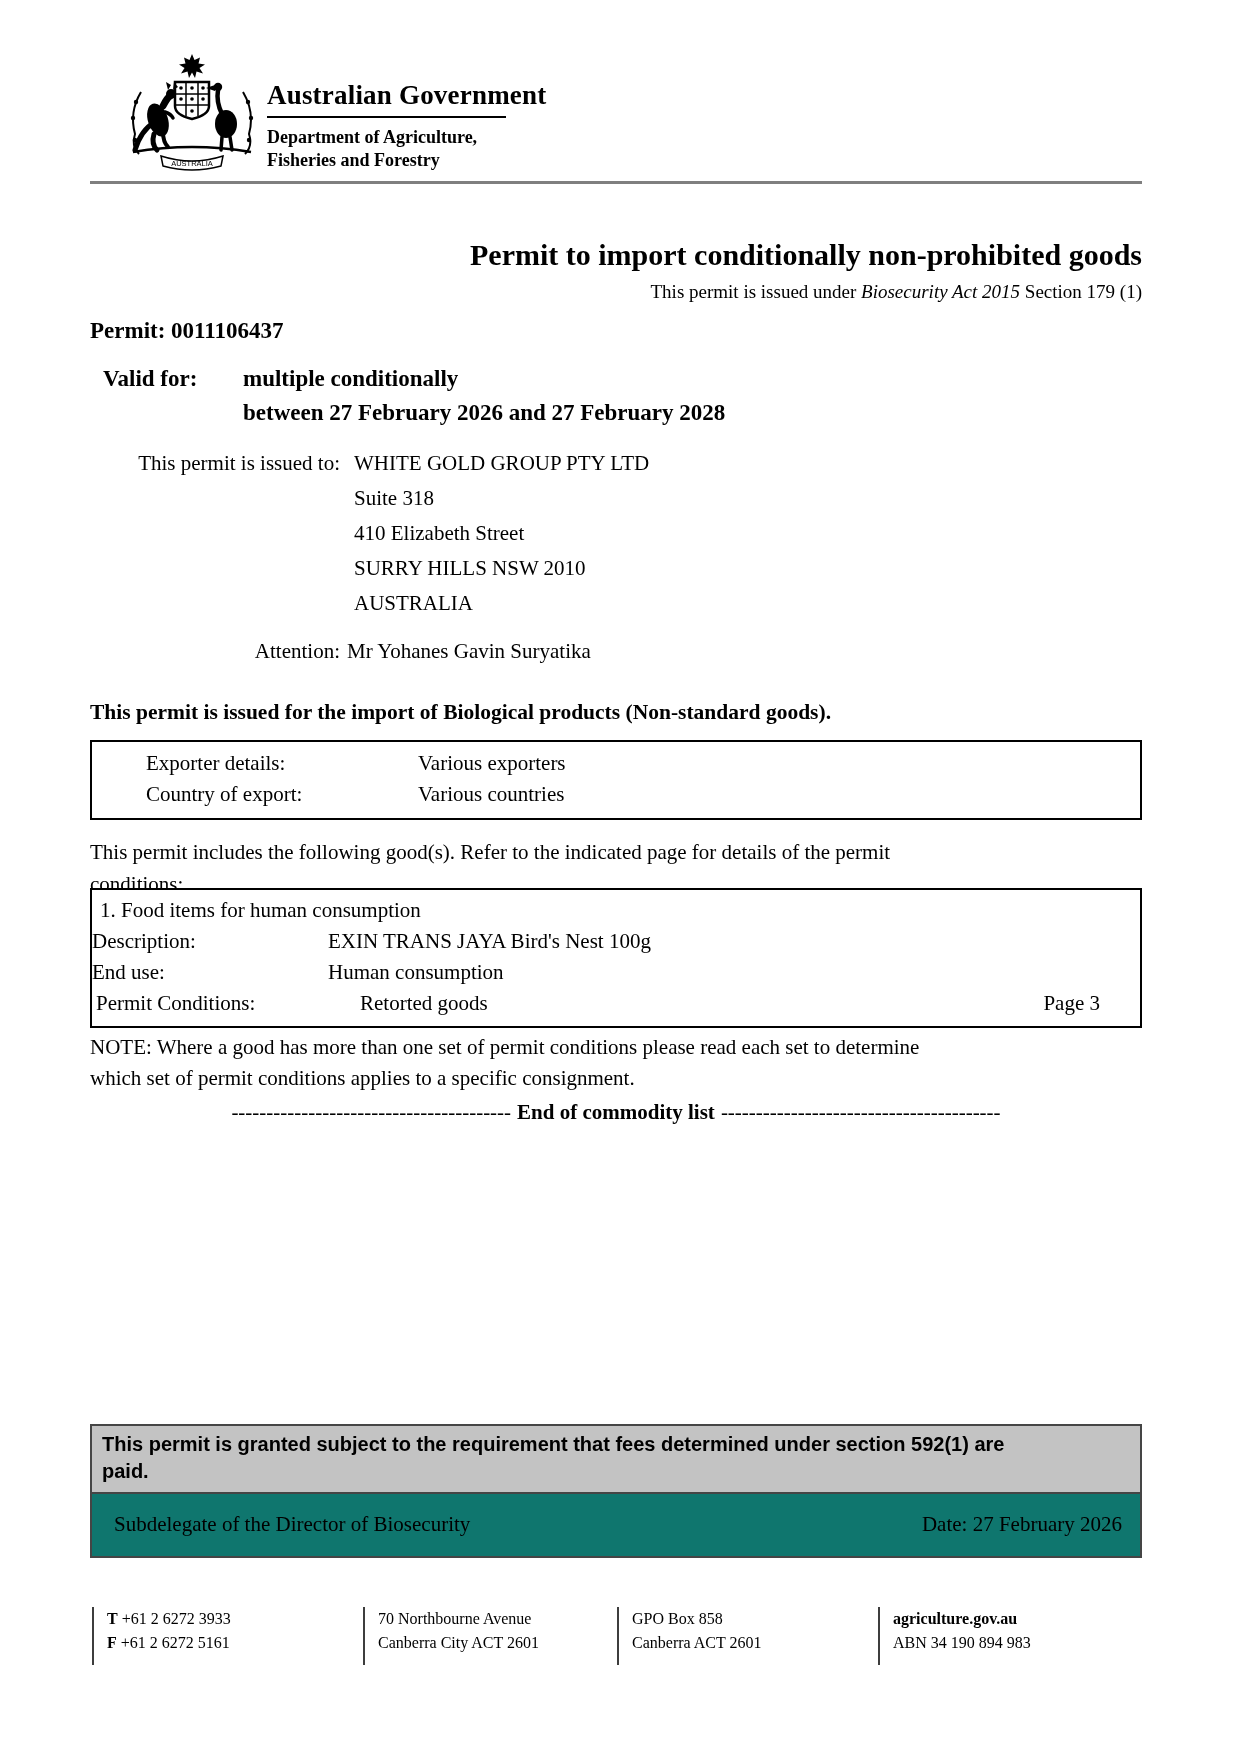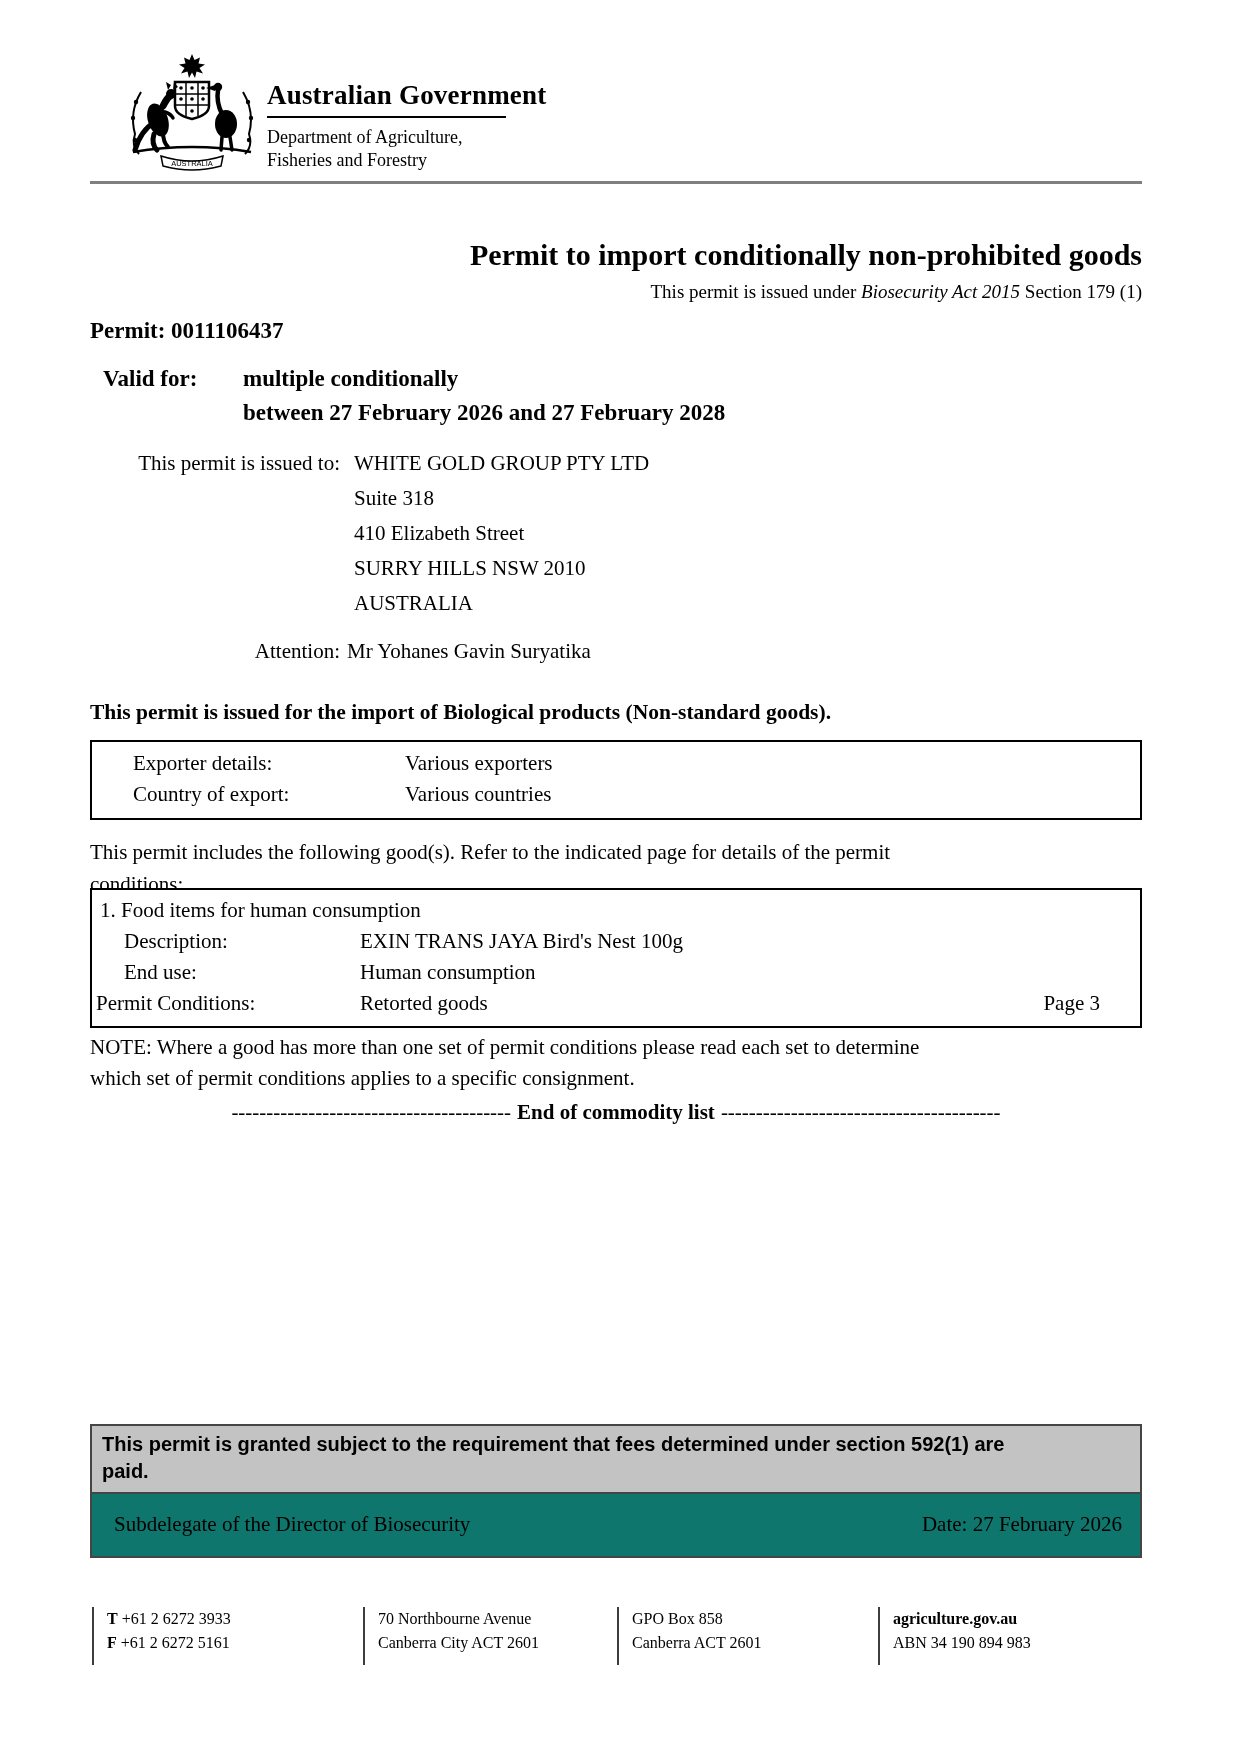--- a/index.html
+++ b/index.html
@@ -8,21 +8,21 @@
   .page {
     position:relative; width:1241px; height:1754px; background:#ffffff;
     margin:0 auto; overflow:hidden;
   }
 
   
   .arms { position:absolute; left:126px; top:54px; width:132px; height:118px; }
   .gov-block { position:absolute; left:267px; top:80px; }
   .gov-name { font-size:27px; font-weight:bold; letter-spacing:0.2px; }
   .gov-rule { width:239px; height:2px; background:#000; margin-top:5px; }
-  .dept { font-size:18px; font-weight:normal; line-height:23px; margin-top:8px; }
+  .dept { font-size:18px; font-weight:bold; line-height:23px; margin-top:8px; }
 
   .top-rule { position:absolute; left:90px; top:181px; width:1052px; height:3px; background:#7f7f7f; }
 
   
   .title-block { position:absolute; left:90px; top:238px; width:1052px; text-align:right; }
   .doc-title { font-size:30px; font-weight:bold; }
   .doc-subtitle { font-size:19px; margin-top:9px; }
   .italic { font-style:italic; }
 
   .permit-line { position:absolute; left:90px; top:318px; font-size:23px; font-weight:bold; }
@@ -34,28 +34,28 @@
 
   .pair-grid { position:absolute; left:90px; display:grid; grid-template-columns:250px 1fr; column-gap:14px; font-size:21px; }
   .pair-grid .plabel { text-align:right; line-height:35px; }
   .pair-grid .pvalue div { line-height:35px; }
   .issued { top:446px; }
   .attention { top:634px;gap:7px; }
 
   .import-heading { position:absolute; left:90px; top:700px; font-size:21.5px; font-weight:bold; }
 
   .box-table { position:absolute; left:90px; width:1052px; border:2px solid #000; background:#fff; }
-  .table1 { top:740px; padding:6px 0 8px 3px; }
+  .table1 { top:740px; padding:6px 0 8px 16px; }
   .t1-row { display:grid; grid-template-columns:272px 1fr; padding-left:38px; font-size:21px; line-height:31px; }
 
   .includes { position:absolute; left:90px; top:836px; font-size:21px; line-height:32px; }
 
   .table2 { top:888px; padding:5px 0 7px 0; font-size:21px; }
   .g-title { padding-left:8px; line-height:31px; }
-  .g-row { display:grid; grid-template-columns:236px 1fr 150px; padding-left:32px; line-height:31px; }
+  .g-row { display:grid; grid-template-columns:236px 1fr 150px; line-height:31px; }
   .g-row.pc { padding-left:4px; grid-template-columns:264px 1fr 150px; }
   .g-page { text-align:right; padding-right:40px; }
 
   .note { position:absolute; left:90px; top:1032px; font-size:21px; line-height:31px; }
 
   .endlist { position:absolute; left:90px; top:1100px; width:1052px; text-align:center; font-size:21px; }
   .endlist .el-label { font-weight:bold; padding:0 6px; }
 
   
   .feebox { position:absolute; left:90px; top:1424px; width:1052px; border:2px solid #454545; background:#0f766e; }

